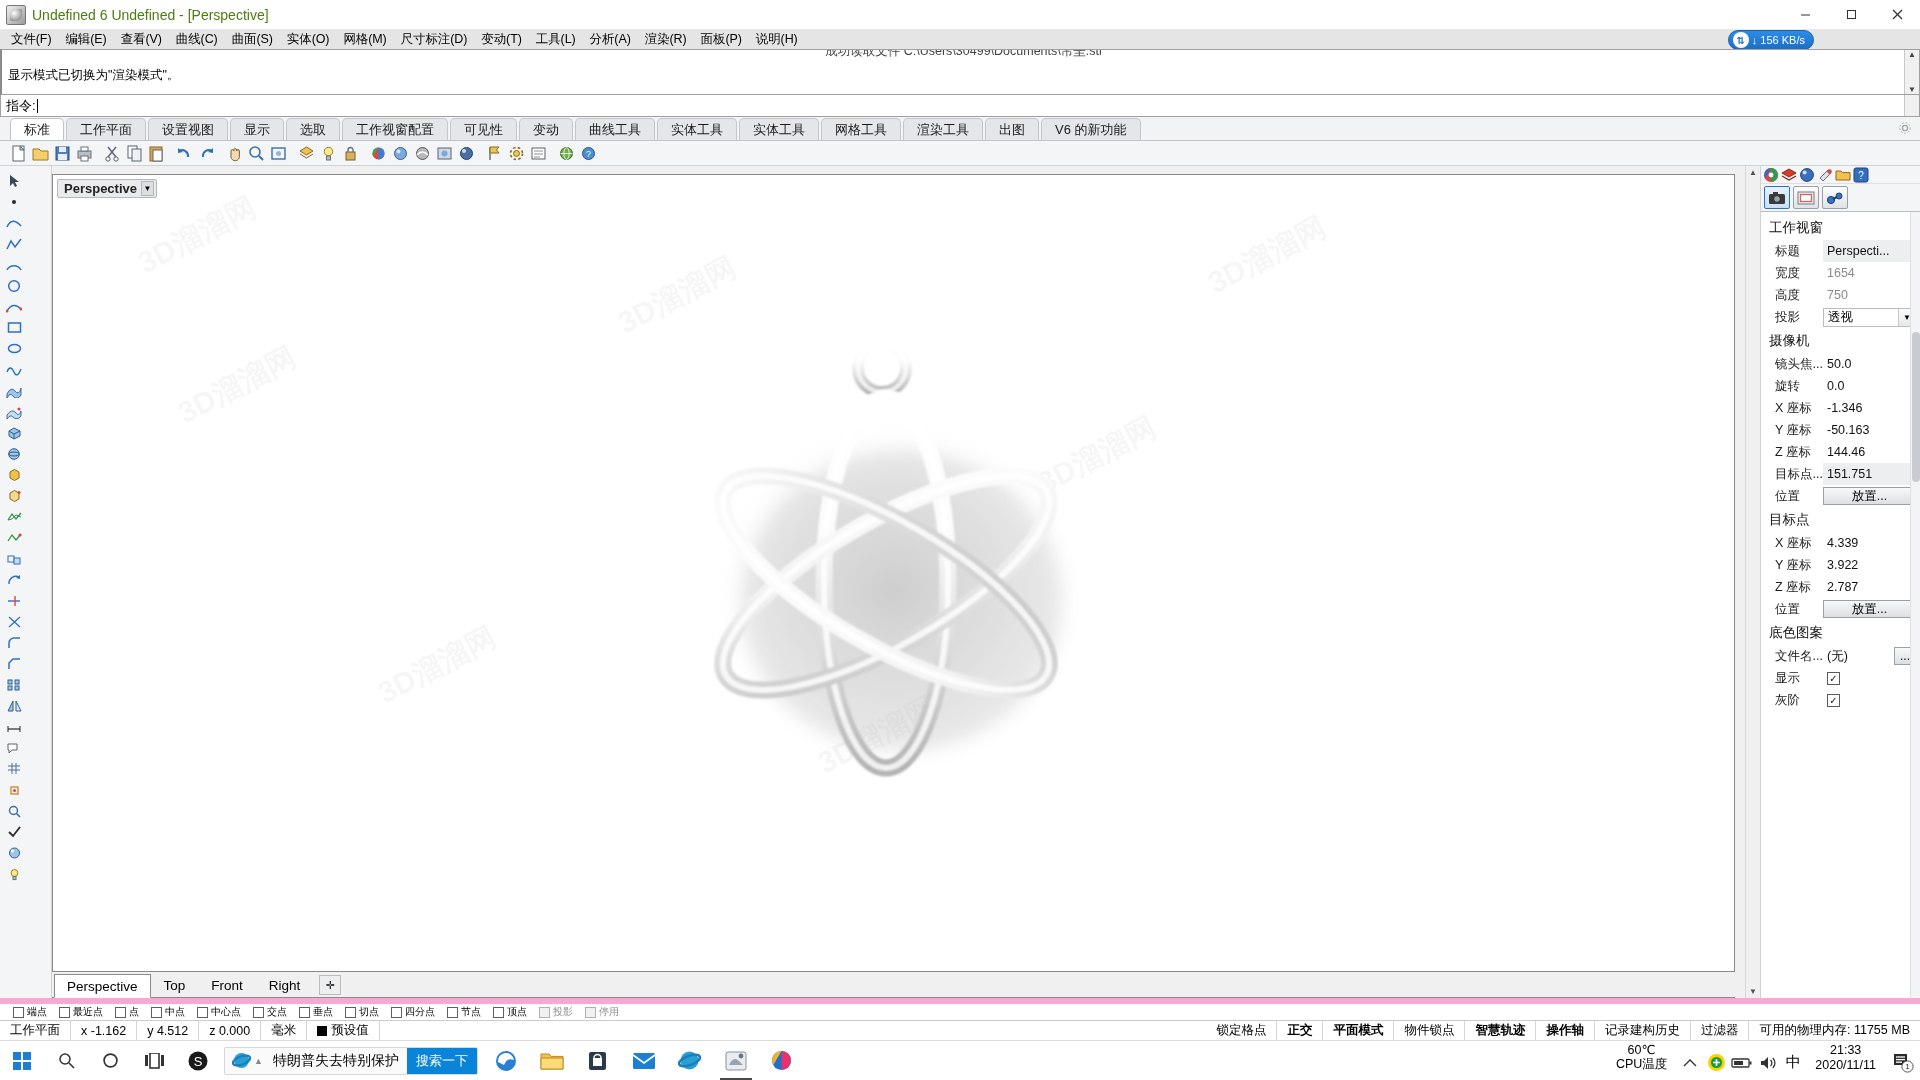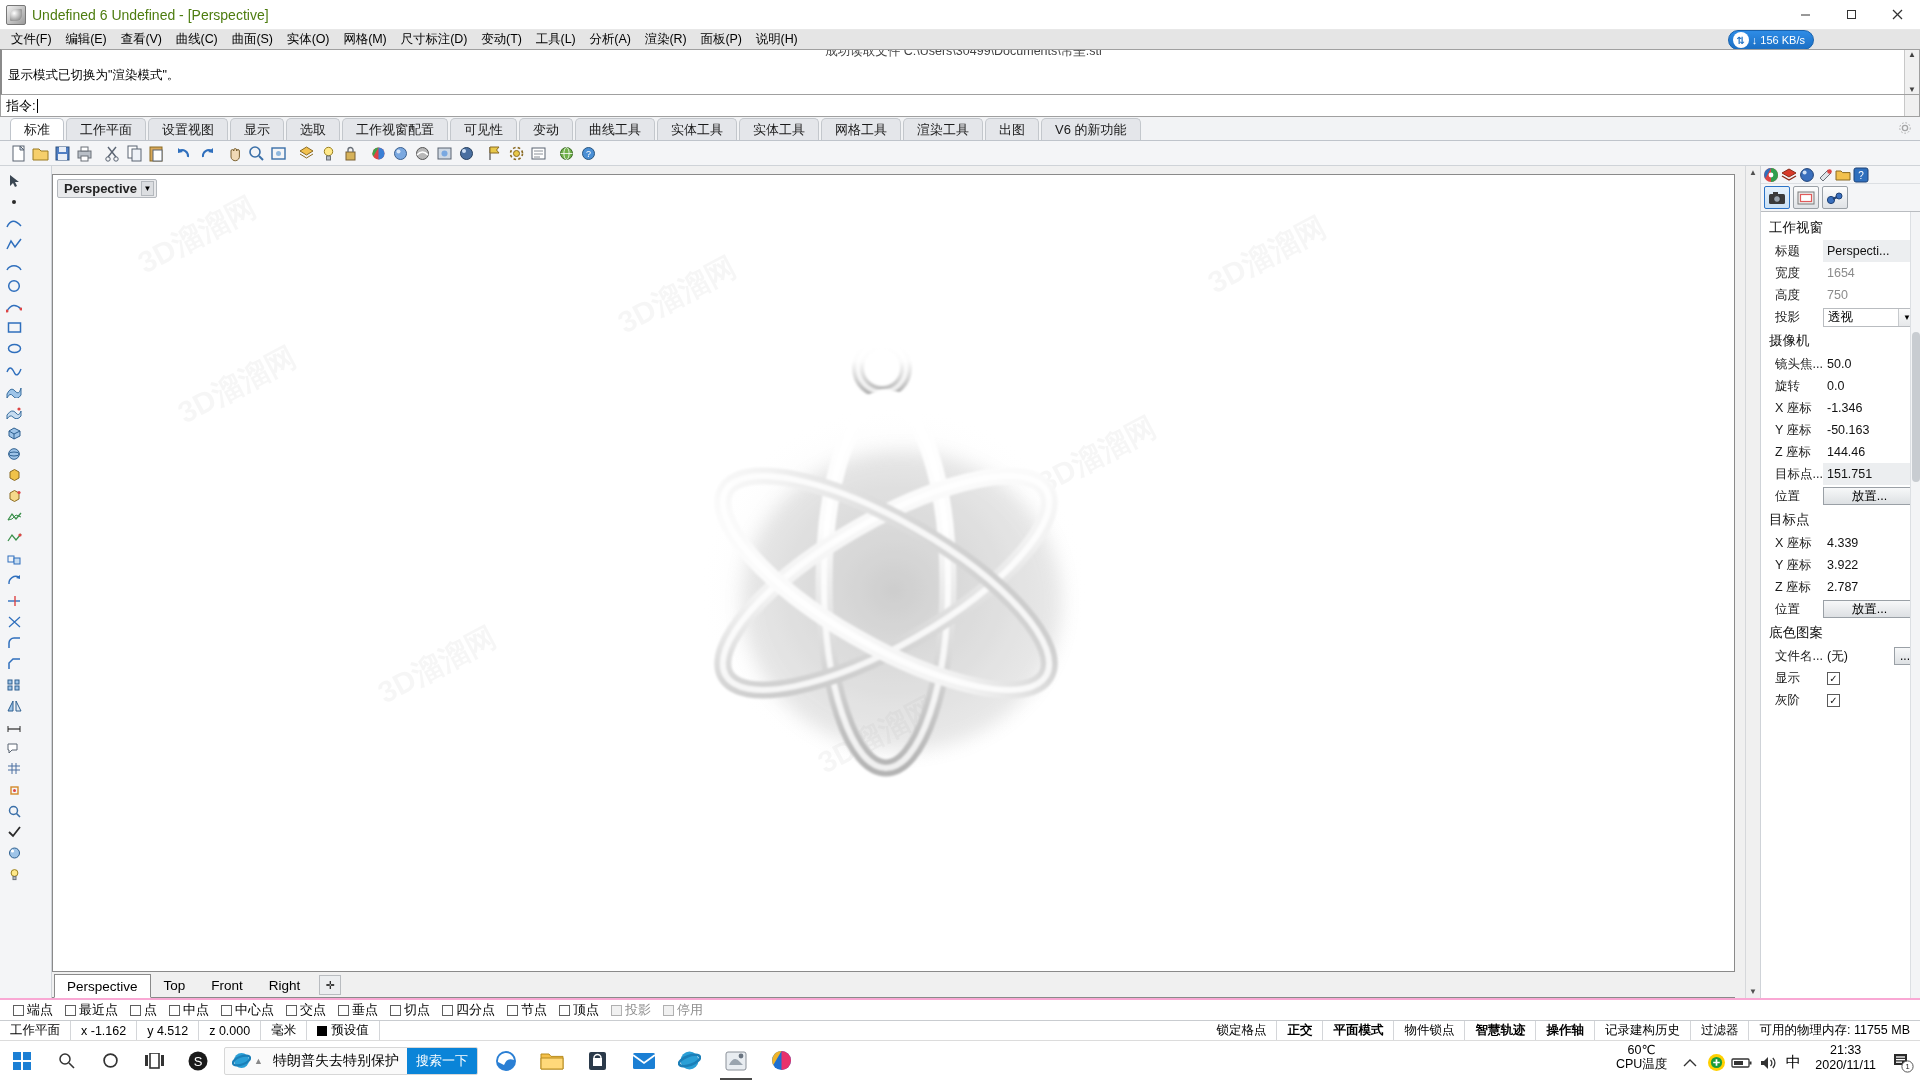--- a/index.html
+++ b/index.html
@@ -210,22 +210,22 @@
 
   
   .vscroll{
     width:15px; background:#f0f0f0; border-left:1px solid #d6d8db; flex:none;
     display:flex; flex-direction:column; justify-content:space-between; align-items:center;
     font-size:8px; color:#505050; padding:2px 0;
   }
 
   
   .osnap {
-    height:22px; background:#ffffff; border-top:2px solid #f9a8d4;
-    display:flex; align-items:center; padding-left:8px; font-size:13px; gap:2px; flex:none;
+    height:22px; background:#ffffff; border-top:6px solid #f9a8d4;
+    display:flex; align-items:center; padding-left:8px; font-size:10px; gap:2px; flex:none;
   }
   .osnap .item{ display:flex; align-items:center; gap:3px; padding:0 5px; white-space:nowrap;}
   .osnap .item.dis{ color:#8d8d8d; }
   .osnap .cb{ width:11px;height:11px;border:1px solid #5f5f5f; background:#fff; display:inline-block;}
   .osnap .item.dis .cb{ border-color:#b0b0b0; background:#f1f1f1; }
 
   
   .statusbar {
     height:20px; background:#ffffff; border-top:1px solid #c9ccd0;
     display:flex; align-items:center; font-size:12.5px; flex:none;

